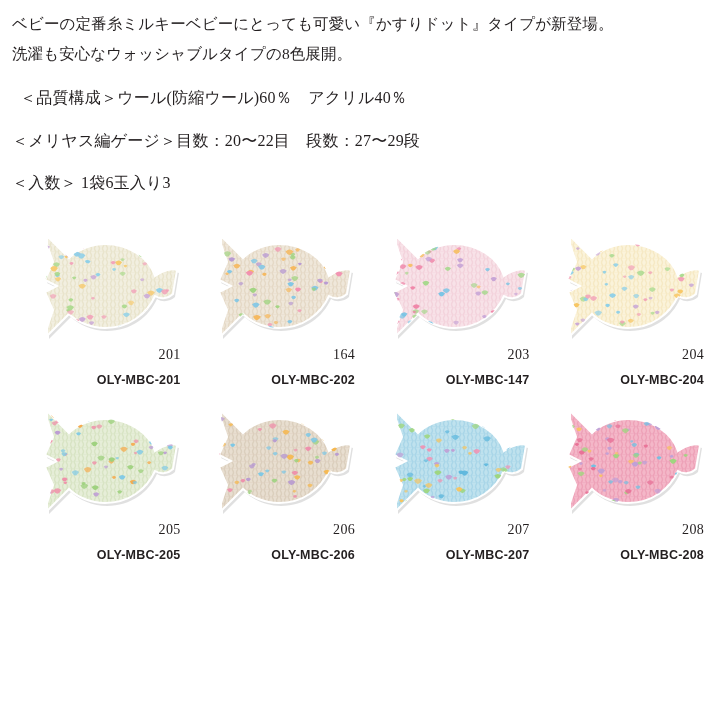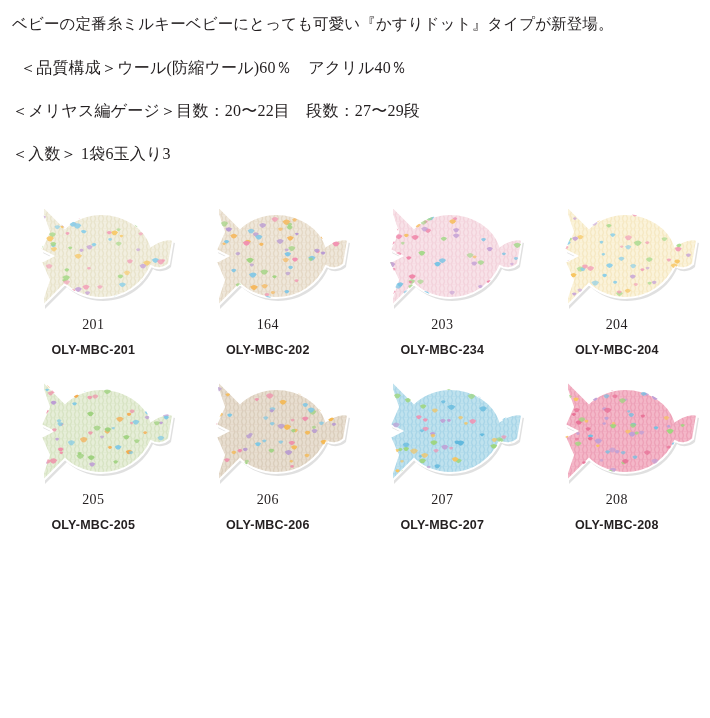--- a/index.html
+++ b/index.html
@@ -48,21 +48,21 @@
   .swatch-grid {
     margin-top: 8px;
     display: grid;
     grid-template-columns: repeat(4, 1fr);
     row-gap: 4px;
     padding: 0 6px;
   }
   .swatch-cell {
     display: flex;
     flex-direction: column;
-    align-items: center;
+    align-items: flex-end;
   }
   .candy-wrap {
     width: 168px;
     height: 130px;
     position: relative;
   }
   .candy-svg {
     display: block;
     width: 168px;
     height: 130px;
@@ -81,20 +81,21 @@
     font-weight: bold;
   }
 </style>
 </head>
 <body>
 
 <div class="page">
 
   <div class="intro">
     <p>ベビーの定番糸ミルキーベビーにとっても可愛い『かすりドット』タイプが新登場。</p>
+    <p>洗濯も安心なウォッシャブルタイプの8色展開。</p>
   </div>
 
   <div class="specs">
     <p class="first">＜品質構成＞ウール(防縮ウール)60％　アクリル40％</p>
     <p>＜メリヤス編ゲージ＞目数：20〜22目　段数：27〜29段</p>
     <p>＜入数＞ 1袋6玉入り3</p>
   </div>
 
   <div class="swatch-grid" id="swatch-grid">
       <div class="swatch-cell">
@@ -370,21 +371,21 @@
                 <path d="M150.2,94.4 q3.9,-3.5 7.4,0 q-3.9,6.6 -7.4,0 z" fill="#ef7fa4" opacity="0.72"></path>
                 <path d="M46.3,87.7 q2.1,-1.9 4.0,0 q-2.1,3.6 -4.0,0 z" fill="#ef7fa4" opacity="0.73"></path>
                 <path d="M142.7,17.6 q2.4,-2.1 4.5,0 q-2.4,4.0 -4.5,0 z" fill="#f6c06a" opacity="0.83"></path>
                 <path d="M59.2,34.4 q3.6,-3.2 6.8,0 q-3.6,6.1 -6.8,0 z" fill="#c6a3d6" opacity="0.81"></path>
                 <path d="M119.0,45.1 q2.7,-2.4 5.1,0 q-2.7,4.6 -5.1,0 z" fill="#79c4e4" opacity="0.83"></path>
               </g>
             </g>
           </svg>
         </div>
         <div class="swatch-num">203</div>
-        <div class="swatch-code">OLY-MBC-234</div>
+        <div class="swatch-code">OLY-MBC-147</div>
       </div>
       <div class="swatch-cell">
         <div class="candy-wrap">
           <svg class="candy-svg" viewBox="0 0 168 130">
             <defs>
               <pattern id="knit3" width="8" height="7" patternUnits="userSpaceOnUse">
                 <rect width="8" height="7" fill="#fbf3da"></rect>
                 <path d="M1,0 C3,3 3,4 1,7 M7,0 C5,3 5,4 7,7" fill="none" stroke="#f6e9c4" stroke-width="1.4"></path>
                 <path d="M0,6.6 H8" stroke="#f6e9c4" stroke-width="0.7" opacity="0.6"></path>
               </pattern>

